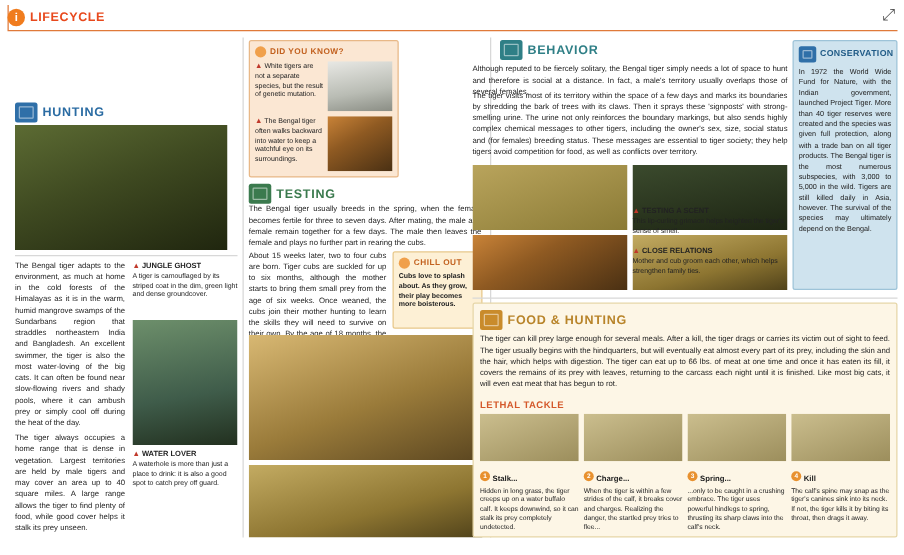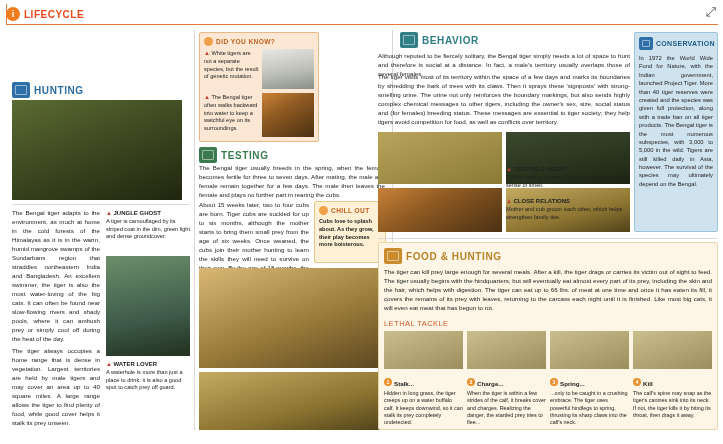--- a/index.html
+++ b/index.html
@@ -105,21 +105,21 @@
     background:#fdf6e6; border:1px solid #e6d6a8; border-radius:2px;
   }
   .pill-head {
     font-size:6.6px; font-weight:bold; color:#c2611f; letter-spacing:.4px;
     display:flex; align-items:center; gap:3px;
   }
   .pill-head .dot {
     width:9px;height:9px;border-radius:50%;background:#f0a04b;flex:none;
   }
 
-  .lethal-title { font-size:7.6px; font-weight:normal; color:#d4582a; letter-spacing:.4px;}
+  .lethal-title { font-size:7.6px; font-weight:bold; color:#d4582a; letter-spacing:.4px;}
   .step-num {
     display:inline-flex;width:8px;height:8px;border-radius:50%;
     background:#e8912f;color:#fff;font-size:5.2px;font-weight:bold;
     align-items:center;justify-content:center;margin-right:2px;vertical-align:middle;
   }
   .step-title { font-weight:bold; font-size:6.2px; color:#222; }
   .step-body { font-size:5.4px; line-height:1.35; color:#222; }
 
   .divider-v { position:absolute; width:1px; background:#d8d8d8; }
   .divider-h { position:absolute; height:1px; background:#d8d8d8; }

